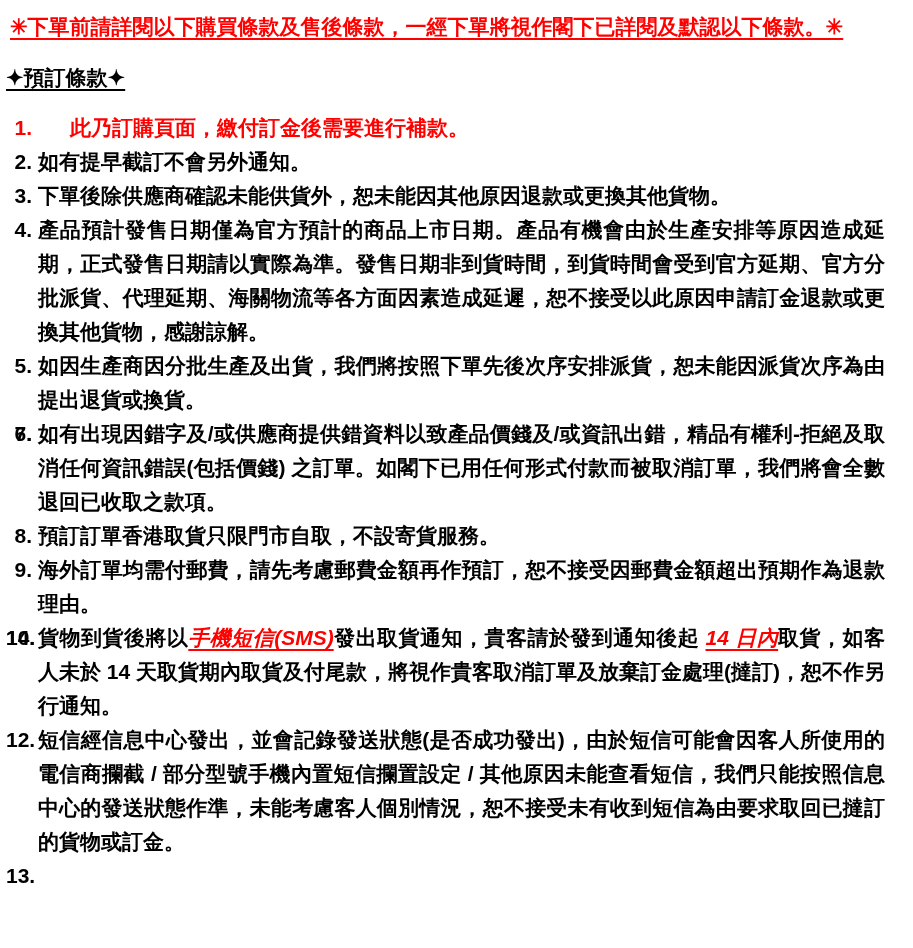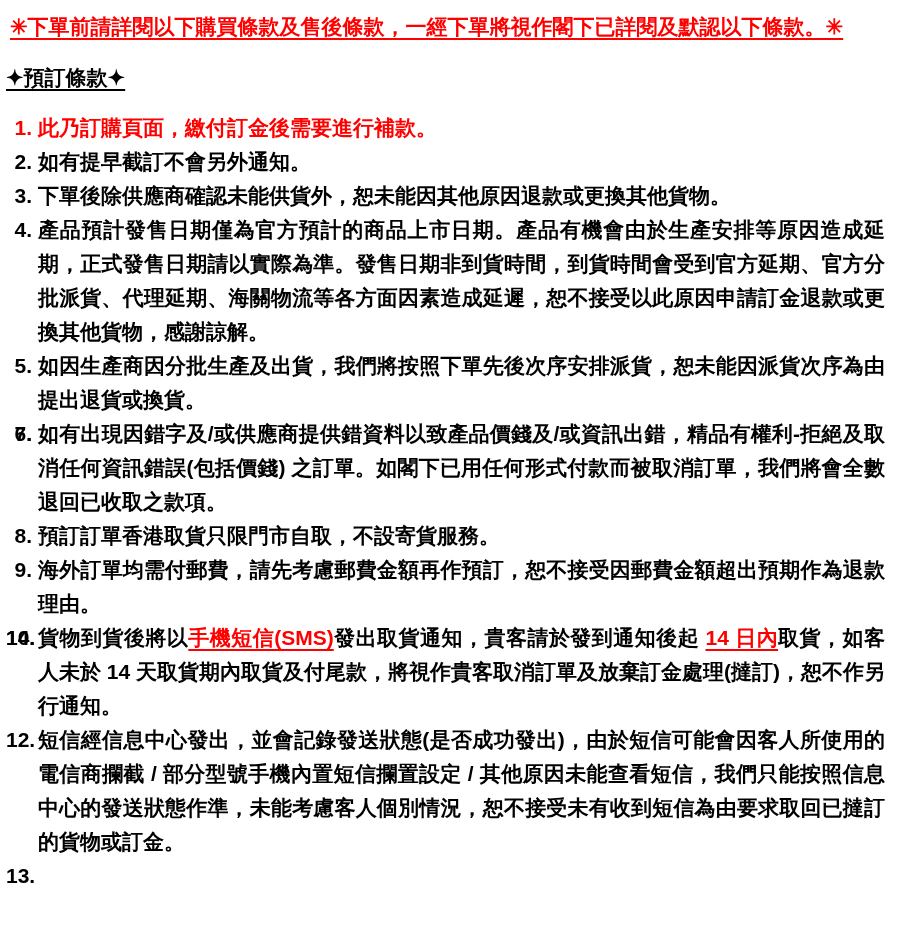--- a/index.html
+++ b/index.html
@@ -40,26 +40,27 @@
   .term-num {
     position: absolute;
     left: 0;
     top: 0;
     width: 26px;
     text-align: right;
     white-space: nowrap;
   }
   .term-item.red-item, .term-item.red-item .term-num { color: var(--red, #FF0000); }
   .seg-normal { color: inherit; }
-  .seg-red { color: var(--red, #FF0000); }
+  .seg-red { color: var(--red, #FF0000); margin-left: 32px; }
   .seg-red-underline {
     color: var(--red, #FF0000);
     text-decoration: underline;
     text-decoration-thickness: 2px;
     text-underline-offset: 4px;
+    font-style: italic;
   }
   a.seg-link {
     color: var(--blue, #0000FF);
     text-decoration: underline;
     text-decoration-thickness: 2px;
     text-underline-offset: 4px;
     cursor: pointer;
   }
 </style>
 </head>

